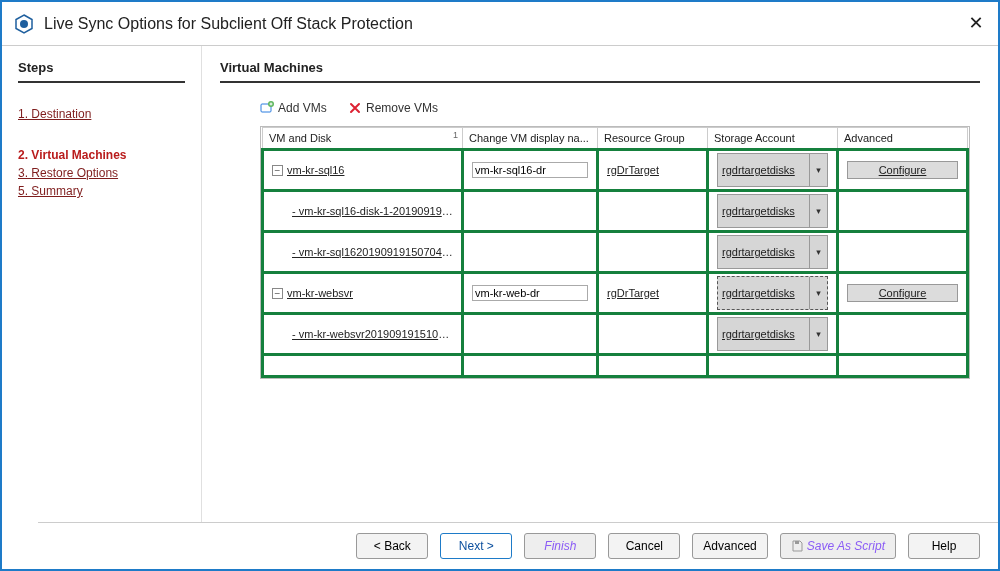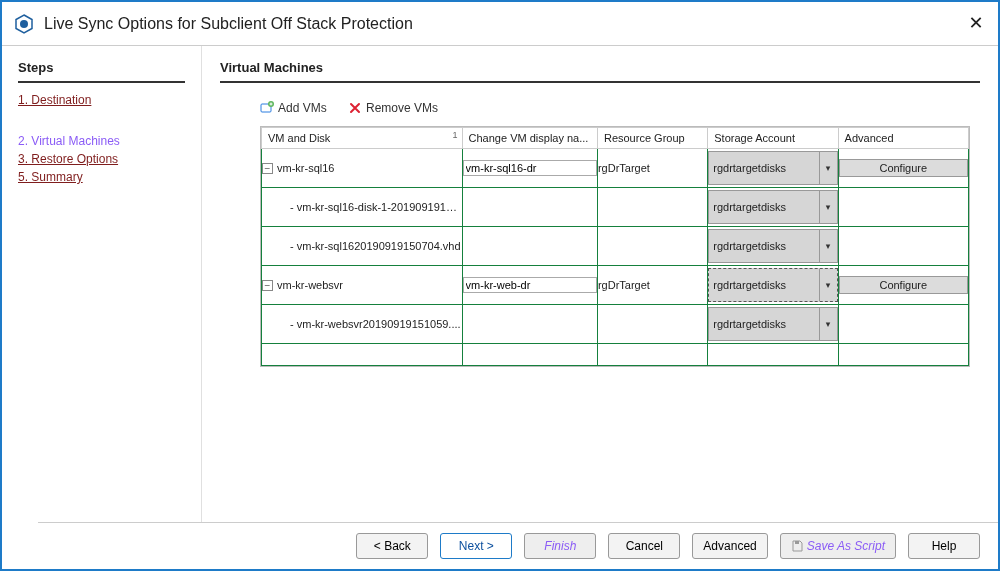--- a/index.html
+++ b/index.html
@@ -52,34 +52,34 @@
   .sidebar {
     width: 200px;
     padding: 14px 16px;
     border-right: 1px solid #e0e0e0;
   }
   .sidebar h3 {
     font-size: 13px;
     font-weight: 700;
     border-bottom: 2px solid #333;
     padding-bottom: 6px;
-    margin-bottom: 10px;
+    margin-bottom: 24px;
   }
   .sidebar .step {
     display: block;
     margin: 4px 0;
     color: #7f1d1d;
     text-decoration: underline;
     cursor: pointer;
     font-size: 12px;
   }
   .sidebar .step.active {
-    font-weight: 400;
+    font-weight: 700;
     text-decoration: none;
-    color: #8b5cf6;
+    color: #b91c1c;
     margin-top: 27px;
   }
   .main {
     flex: 1;
     padding: 14px 18px 10px 18px;
     display: flex;
     flex-direction: column;
     min-height: 0;
   }
   .main h3.section-title {
@@ -120,27 +120,28 @@
     background: #fff;
     border: 1px solid #ccc;
     padding: 4px 6px;
     position: relative;
     white-space: nowrap;
     overflow: hidden;
     text-overflow: ellipsis;
   }
   th .sort { position: absolute; right: 4px; top: 2px; font-size: 9px; color: #666; }
   td {
-    border: 1px solid #15803d;
-    padding: 2px 0;
+    border: 3px solid #15803d;
+    padding: 2px 8px;
     height: 22px;
     white-space: nowrap;
     overflow: hidden;
     text-overflow: ellipsis;
     vertical-align: middle;
+    text-decoration: underline;
   }
   .tree-toggle {
     display: inline-block;
     width: 11px; height: 11px;
     border: 1px solid #888;
     text-align: center;
     line-height: 9px;
     font-size: 10px;
     margin-right: 4px;
     color: #555;

